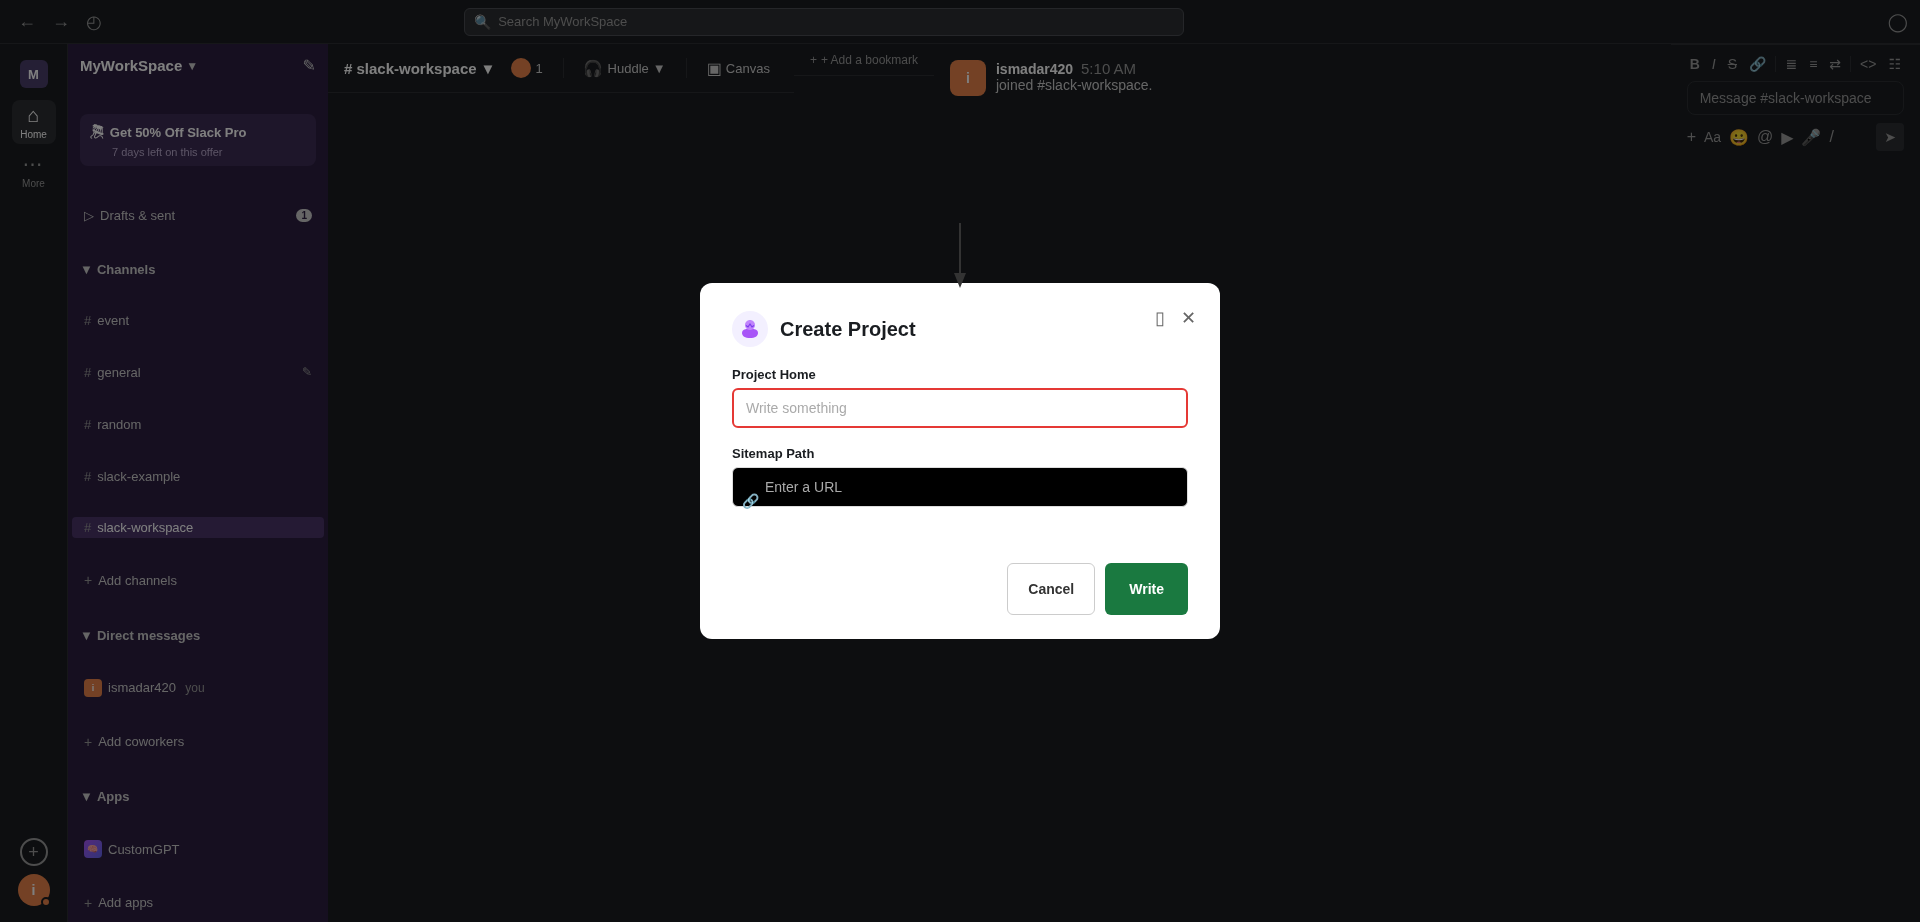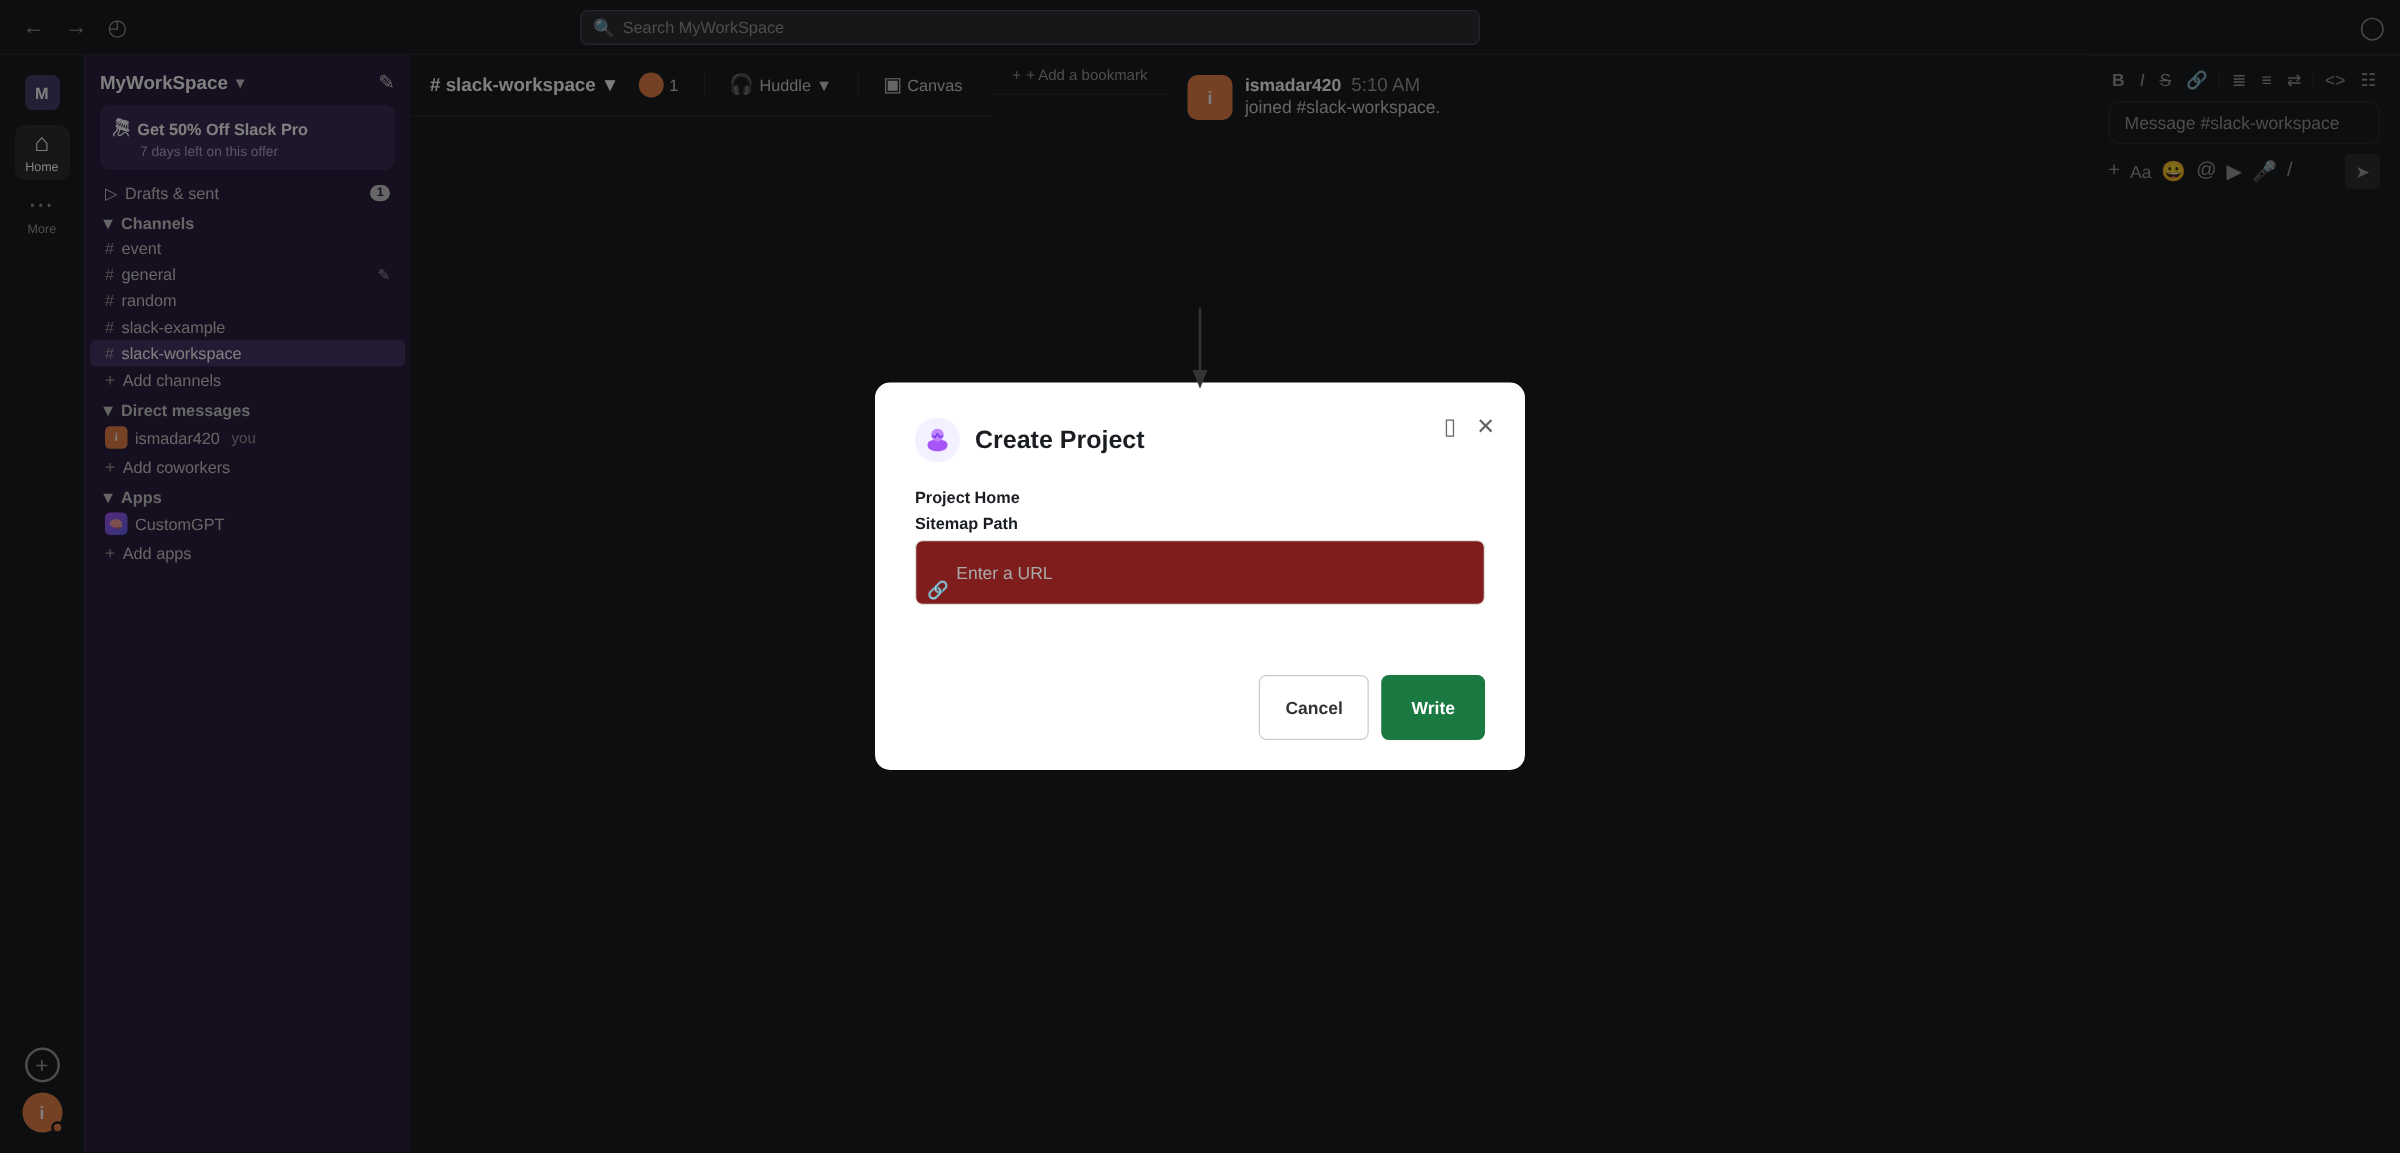--- a/index.html
+++ b/index.html
@@ -65,20 +65,21 @@
 
     
     .sidebar {
       width: 260px;
       background: #2c1f40;
       display: flex;
       flex-direction: column;
       flex-shrink: 0;
       padding: 8px 0;
       overflow-y: auto;
+      justify-content: space-between;
     }
     .workspace-header { display: flex; align-items: center; justify-content: space-between; padding: 4px 12px 8px; }
     .workspace-name { font-weight: 700; font-size: 15px; color: #ffffff; display: flex; align-items: center; gap: 4px; cursor: pointer; }
     .workspace-chevron { font-size: 12px; color: #ccc; }
     .compose-btn { color: #ccc; cursor: pointer; font-size: 16px; }
 
     .promo-banner { margin: 0 12px 8px; background: #3d2d54; border-radius: 8px; padding: 8px 10px; cursor: pointer; }
     .promo-top { display: flex; align-items: center; gap: 6px; font-size: 13px; font-weight: 600; color: #ffffff; }
     .promo-sub { font-size: 11px; color: #b8a9cc; margin-top: 2px; padding-left: 22px; }
 
@@ -150,23 +151,23 @@
     .modal-action-btn { background: none; border: none; cursor: pointer; color: #666; font-size: 18px; padding: 4px; border-radius: 4px; }
 
     .form-label { font-size: 13px; font-weight: 600; color: #1a1d21; margin-bottom: 6px; display: block; }
     .form-input {
       width: 100%; height: 40px; border: 2px solid #e53935; border-radius: 6px;
       padding: 0 12px; font-size: 14px; color: #999; outline: none;
       margin-bottom: 18px;
     }
     .form-input::placeholder { color: #aaa; }
     .form-input-url {
-      width: 100%; height: 52px; border: 1px solid #ddd; border-radius: 6px;
+      width: 100%; height: 40px; border: 1px solid #ddd; border-radius: 6px;
       padding: 0 27px 0 32px; font-size: 14px; color: #999; outline: none;
-      margin-bottom: 28px; background: #7f1d1d;
+      margin-bottom: 28px; background: #000000;
     }
     .form-input-url::placeholder { color: #aaa; }
     .url-input-wrapper { position: relative; margin-bottom: 28px; }
     .url-icon { position: absolute; left: 10px; top: 50%; transform: translateY(-50%); color: #aaa; font-size: 14px; }
 
     .modal-footer { display: flex; justify-content: flex-end; gap: 10px; }
     .cancel-btn { padding: 17px 20px; background: #fff; border: 1px solid #ccc; border-radius: 6px; font-size: 14px; font-weight: 600; cursor: pointer; color: #333; }
     .save-btn { padding: 8px 24px; background: #1a7940; border: none; border-radius: 6px; font-size: 14px; font-weight: 700; cursor: pointer; color: #fff; }
 
     
@@ -421,20 +422,21 @@
         <path d="M14 14.5l2 1.5 2-3 2 3 2-1.5" stroke="#7c3aed" stroke-width="1.2" fill="none"></path>
       </svg>
       <h2 class="modal-title">Create Project</h2>
     </div>
     <div class="modal-top-actions">
       <button class="modal-action-btn">▯</button>
       <button class="modal-action-btn">✕</button>
     </div>
 
     <label class="form-label">Project Home</label>
+    <input class="form-input" type="text" placeholder="Write something" style="">
 
     <label class="form-label">Sitemap Path</label>
     <div class="url-input-wrapper">
       <span class="url-icon">🔗</span>
       <input class="form-input-url" type="text" placeholder="Enter a URL" style="">
     </div>
 
     <div class="modal-footer">
       <button class="cancel-btn">Cancel</button>
       <button class="save-btn">Write</button>

